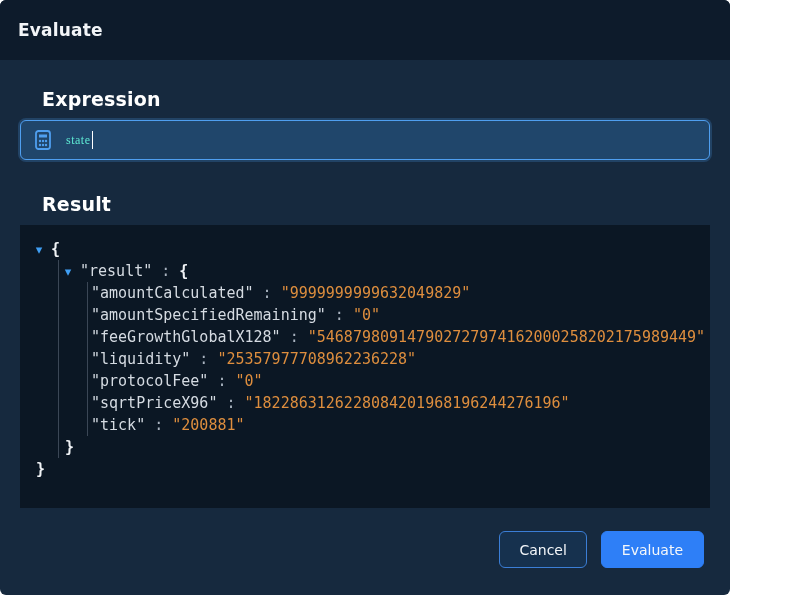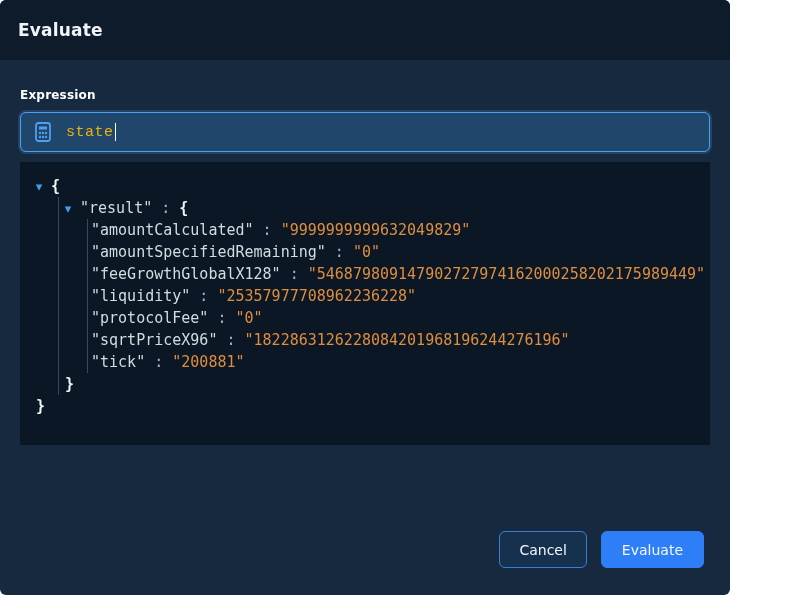--- a/index.html
+++ b/index.html
@@ -32,23 +32,24 @@
     font-weight: 600;
     letter-spacing: 0.2px;
   }
   .dialog-body {
     flex: 1;
     padding: 0 20px;
     box-sizing: border-box;
   }
   .section-label {
     color: #ffffff;
-    font-size: 12px;
+    font-size: 19px;
     font-weight: 600;
     letter-spacing: 0.2px;
+    margin-left: 22px;
   }
   .expression-label { margin-top: 28px; }
   .result-label { margin-top: 33px; }
 
   .expression-input {
     margin-top: 10px;
     height: 40px;
     background: #20466b;
     border: 1.5px solid #4f9ff0;
     border-radius: 6px;
@@ -59,23 +60,23 @@
     box-sizing: border-box;
     cursor: text;
   }
   .input-icon {
     color: #4f9ff0;
     display: inline-flex;
     margin-right: 15px;
     flex: 0 0 auto;
   }
   .input-text {
-    font-family: Liberation Mono, monospace;
-    font-size: 15px;
-    color: #eab308;
+    font-family: Liberation Serif, serif;
+    font-size: 12px;
+    color: #5eead4;
     letter-spacing: 0.5px;
   }
   .input-caret {
     display: inline-block;
     width: 1.5px;
     height: 18px;
     background: #ffffff;
     margin-left: 1px;
     vertical-align: middle;
   }
@@ -173,20 +174,21 @@
           <circle cx="11" cy="11" r="1.2" fill="currentColor"></circle>
           <circle cx="5" cy="15" r="1.2" fill="currentColor"></circle>
           <circle cx="8" cy="15" r="1.2" fill="currentColor"></circle>
           <circle cx="11" cy="15" r="1.2" fill="currentColor"></circle>
         </svg>
       </span>
       <span class="input-text">state</span>
       <span class="input-caret"></span>
     </div>
 
+    <div class="section-label result-label">Result</div>
 
     <div class="result-panel">
       <div class="indent-guide guide-1"></div>
       <div class="indent-guide guide-2"></div>
       <div>
           <div class="json-line" style="padding-left: 12px;"><span class="tree-arrow">▾</span><span class="json-brace">{</span></div>
           <div class="json-line" style="padding-left: 41px;"><span class="tree-arrow">▾</span><span class="json-key">"result"</span><span class="json-colon"> : </span><span class="json-brace">{</span></div>
           <div class="json-line" style="padding-left: 71px;"><span class="json-key">"amountCalculated"</span><span class="json-colon"> : </span><span class="json-value">"9999999999632049829"</span></div>
           <div class="json-line" style="padding-left: 71px;"><span class="json-key">"amountSpecifiedRemaining"</span><span class="json-colon"> : </span><span class="json-value">"0"</span></div>
           <div class="json-line" style="padding-left: 71px;"><span class="json-key">"feeGrowthGlobalX128"</span><span class="json-colon"> : </span><span class="json-value">"546879809147902727974162000258202175989449"</span></div>

